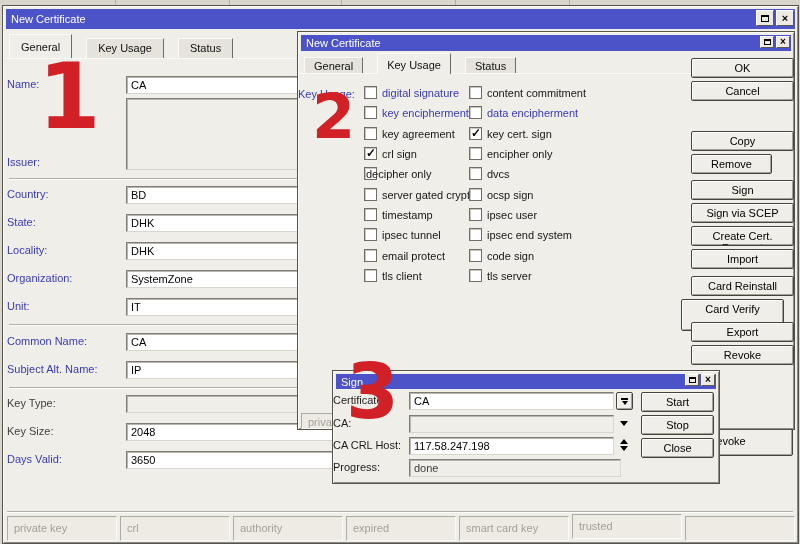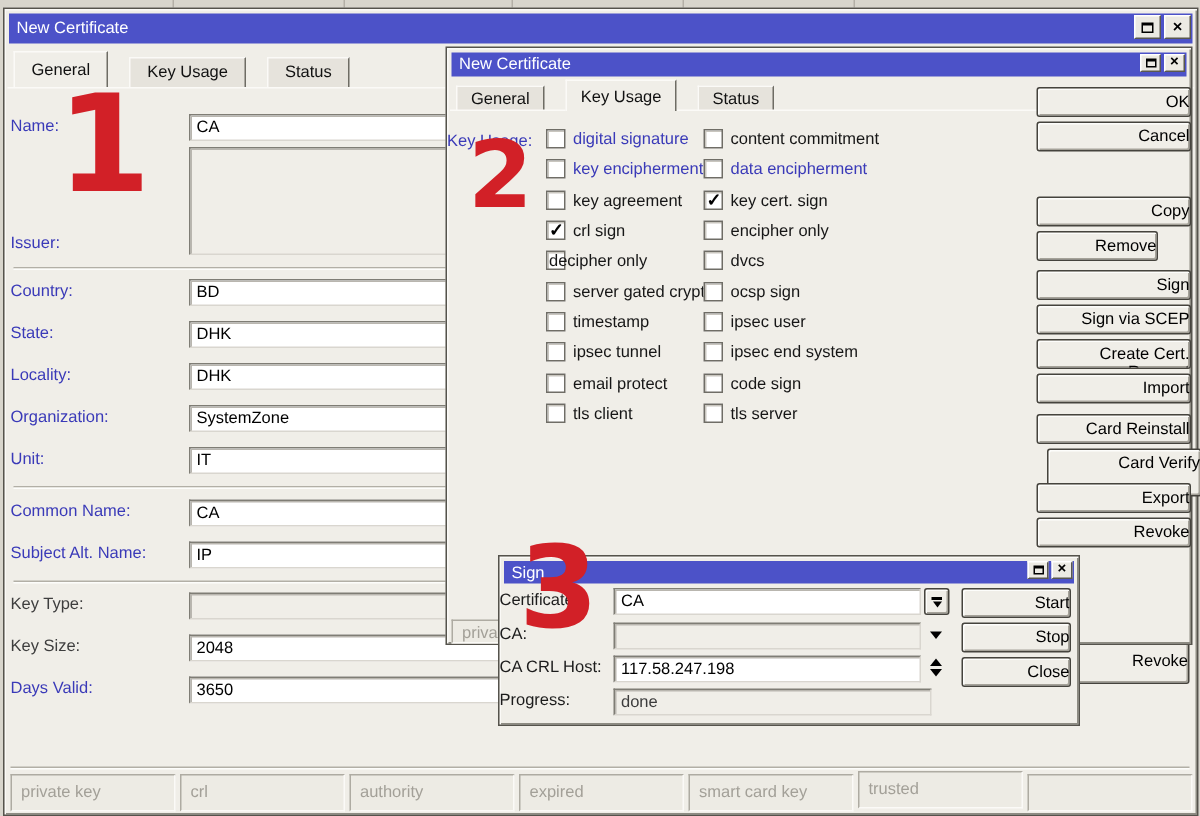--- a/index.html
+++ b/index.html
@@ -43,21 +43,21 @@
          padding:2px 0 0 4px; color:#000; overflow:hidden; white-space:nowrap; }
   .fld.disabled { background:#f0eee8; color:#6f6d66; }
   .sep { position:absolute; height:2px; border-top:1px solid #b2afa6; border-bottom:1px solid #fdfdfb; }
   .statusbox { position:absolute; height:25px; background:#edebe4; border:1px solid;
                border-color:#aeaba2 #fbfaf7 #fbfaf7 #aeaba2; color:#a3a098; padding:5px 0 0 6px;
                overflow:hidden; white-space:nowrap; }
 
   
   .btn { position:absolute; background:#f0eee8; border:1px solid #45433d; border-radius:2px;
          box-shadow:inset 1px 1px 0 #fdfdfb, inset -1px -1px 0 #a5a299;
-         text-align:right; padding-top:3px; color:#000; overflow:hidden; }
+         text-align:center; padding-top:3px; color:#000; overflow:hidden; }
 
   
   .cb { position:absolute; width:13px; height:13px; background:#fff; border:1px solid #6f6d66;
         box-shadow:inset 1px 1px 0 #c9c6bf; }
   .cb.checked::after { content:"✓"; display:block; font-size:12px; font-weight:bold; line-height:11px;
                        margin-left:1px; color:#000; }
   .cblbl { position:absolute; color:#161616; white-space:nowrap; }
   .cblbl.hl { color:#3a3ab8; }
 
   
@@ -226,21 +226,21 @@
 
     <div class="btn" style="left:393px; top:26px;  width:103px; height:20px">OK</div>
     <div class="btn" style="left:393px; top:49px;  width:103px; height:20px">Cancel</div>
     <div class="btn" style="left:393px; top:99px;  width:103px; height:20px">Copy</div>
     <div class="btn" style="left:393px; top:122px; width:81px; height:20px">Remove</div>
     <div class="btn" style="left:393px; top:148px; width:103px; height:20px">Sign</div>
     <div class="btn" style="left:393px; top:171px; width:103px; height:20px">Sign via SCEP</div>
     <div class="btn" style="left:393px; top:194px; width:103px; height:20px">Create Cert. Request</div>
     <div class="btn" style="left:393px; top:217px; width:103px; height:20px">Import</div>
     <div class="btn" style="left:393px; top:244px; width:103px; height:20px">Card Reinstall</div>
-    <div class="btn" style="left:400px; top:267px; width:103px; height:32px">Card Verify</div>
+    <div class="btn" style="left:383px; top:267px; width:103px; height:32px">Card Verify</div>
     <div class="btn" style="left:393px; top:290px; width:103px; height:20px">Export</div>
     <div class="btn" style="left:393px; top:313px; width:103px; height:20px">Revoke</div>
 
     <div class="statusbox" style="left:3px; top:381px; width:110px; height:16px; padding-top:2px">private key</div>
   </div>
 
   <div class="win" style="left:332px; top:370px; width:388px; height:114px; z-index:3">
     <div class="titlebar tb-sm" style="height:15px">
       <span>Sign</span>
     </div>

